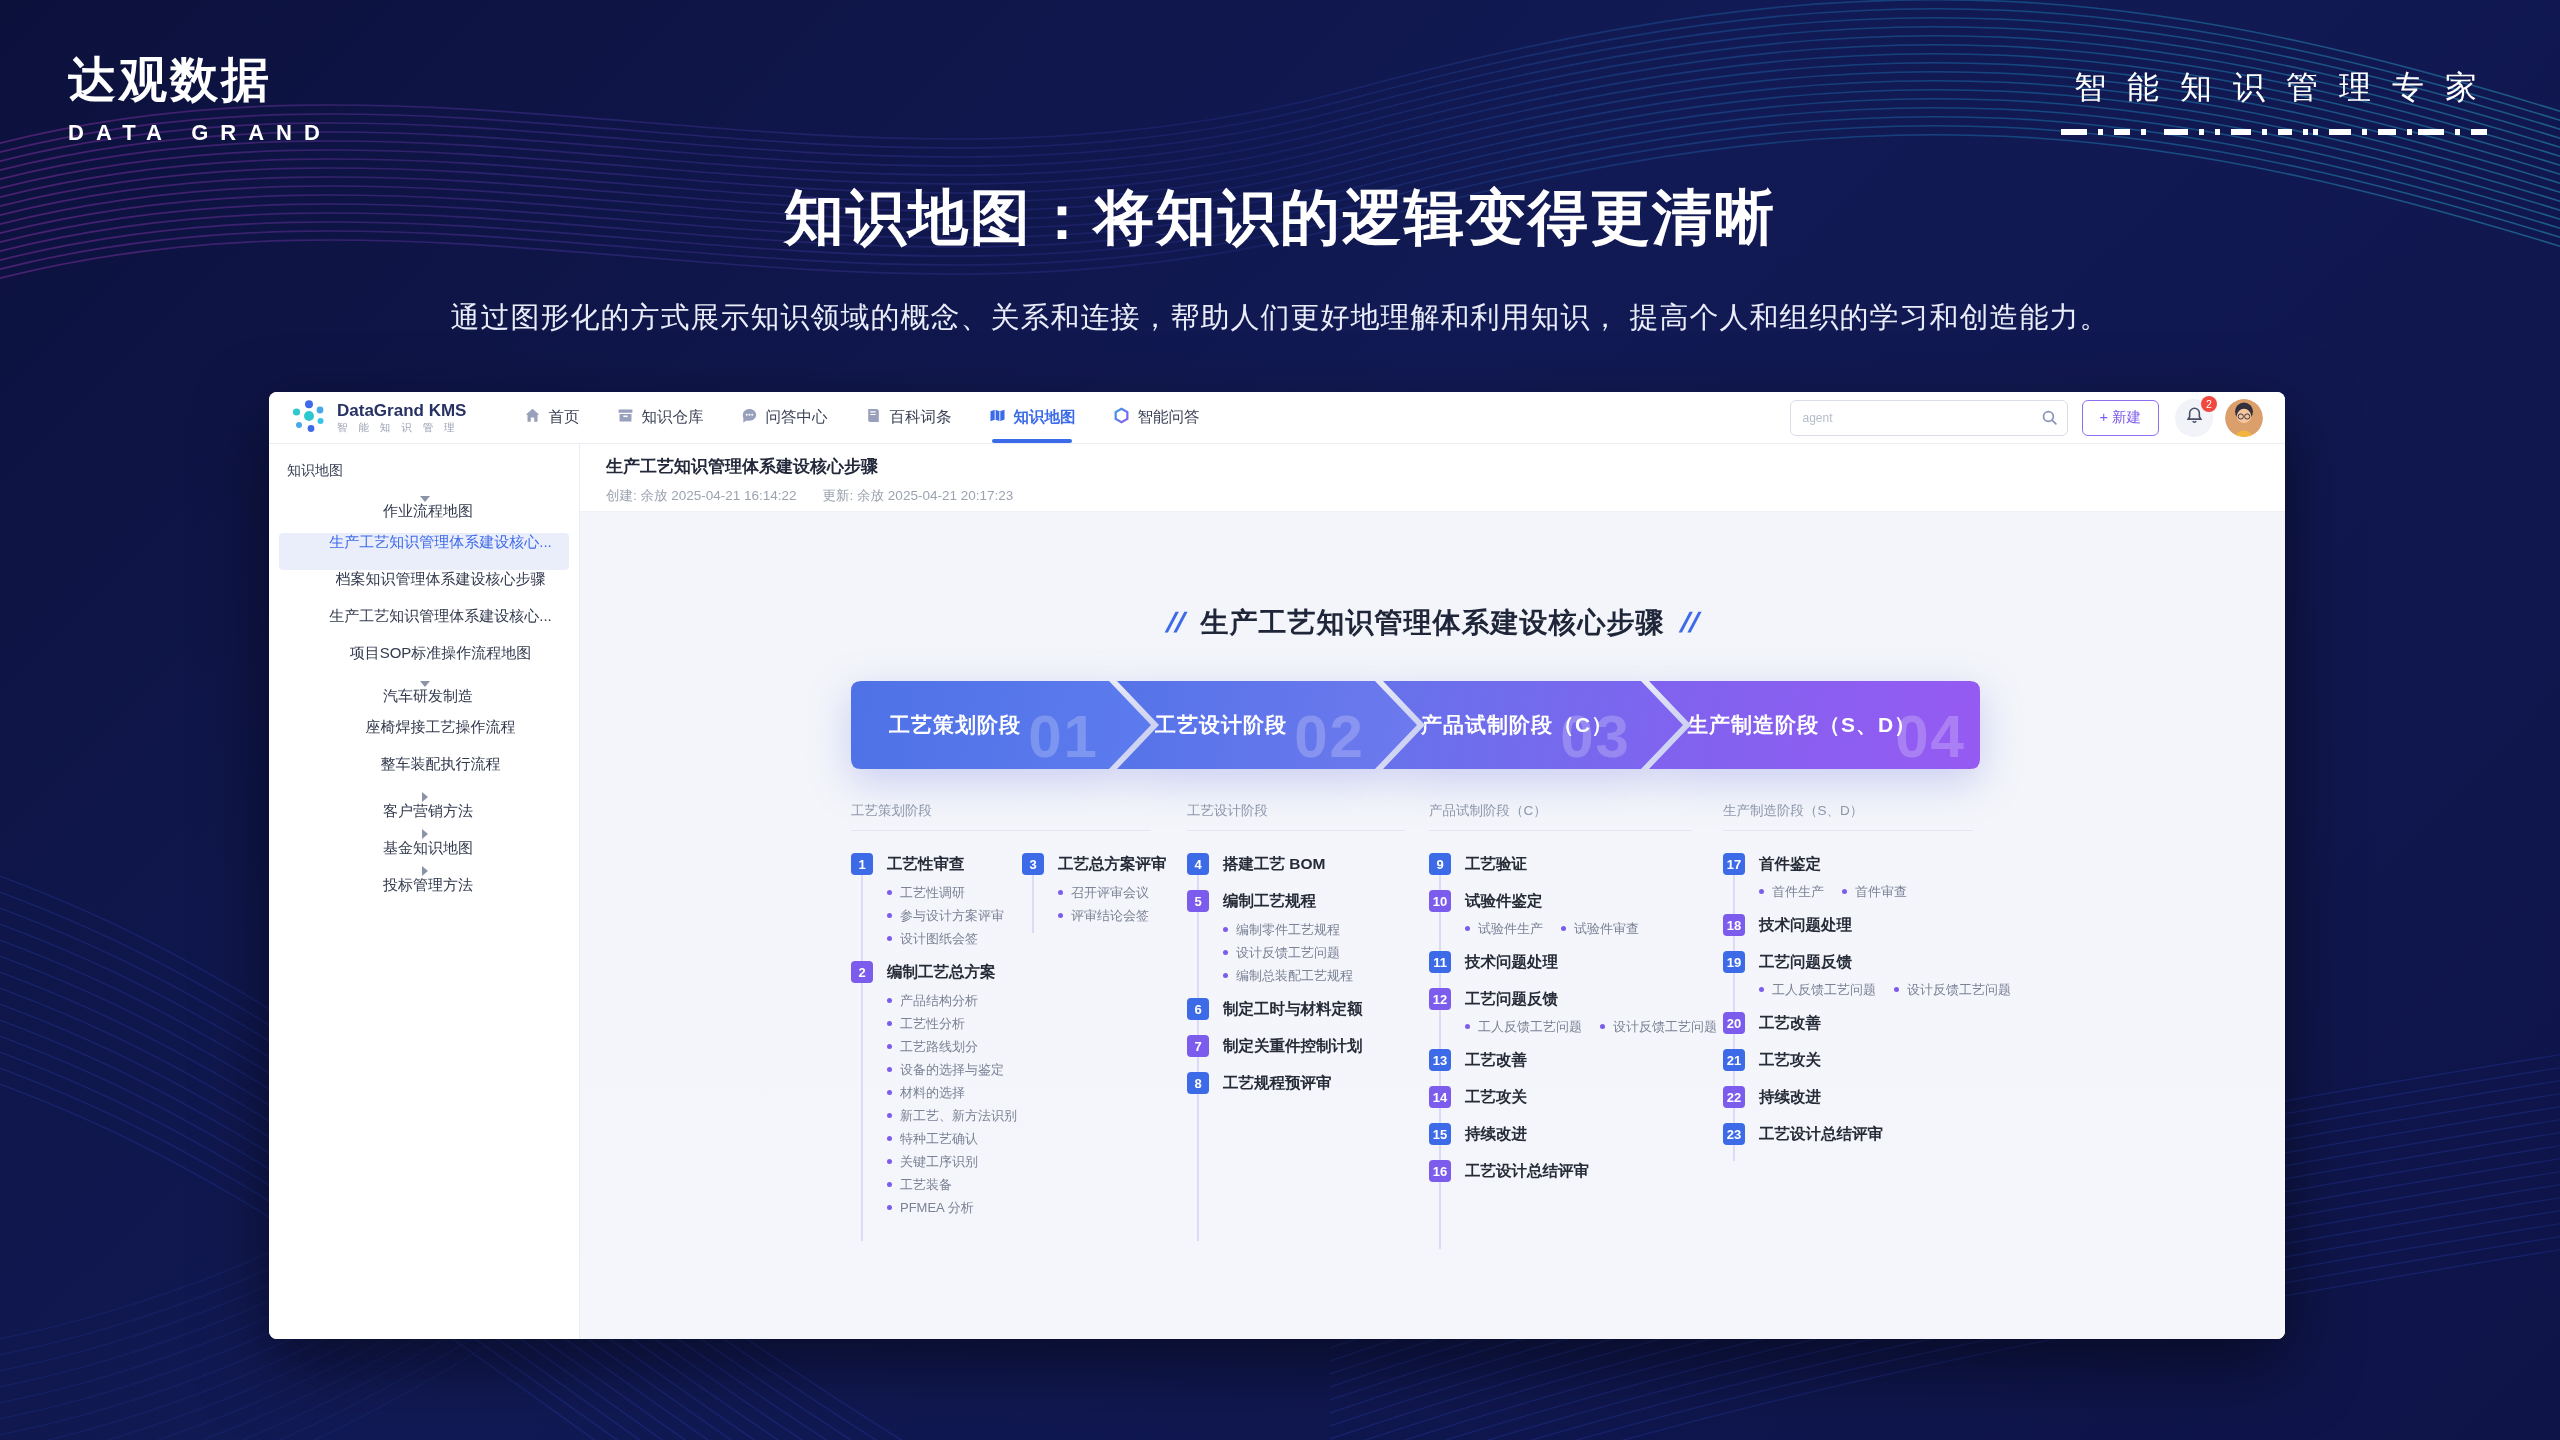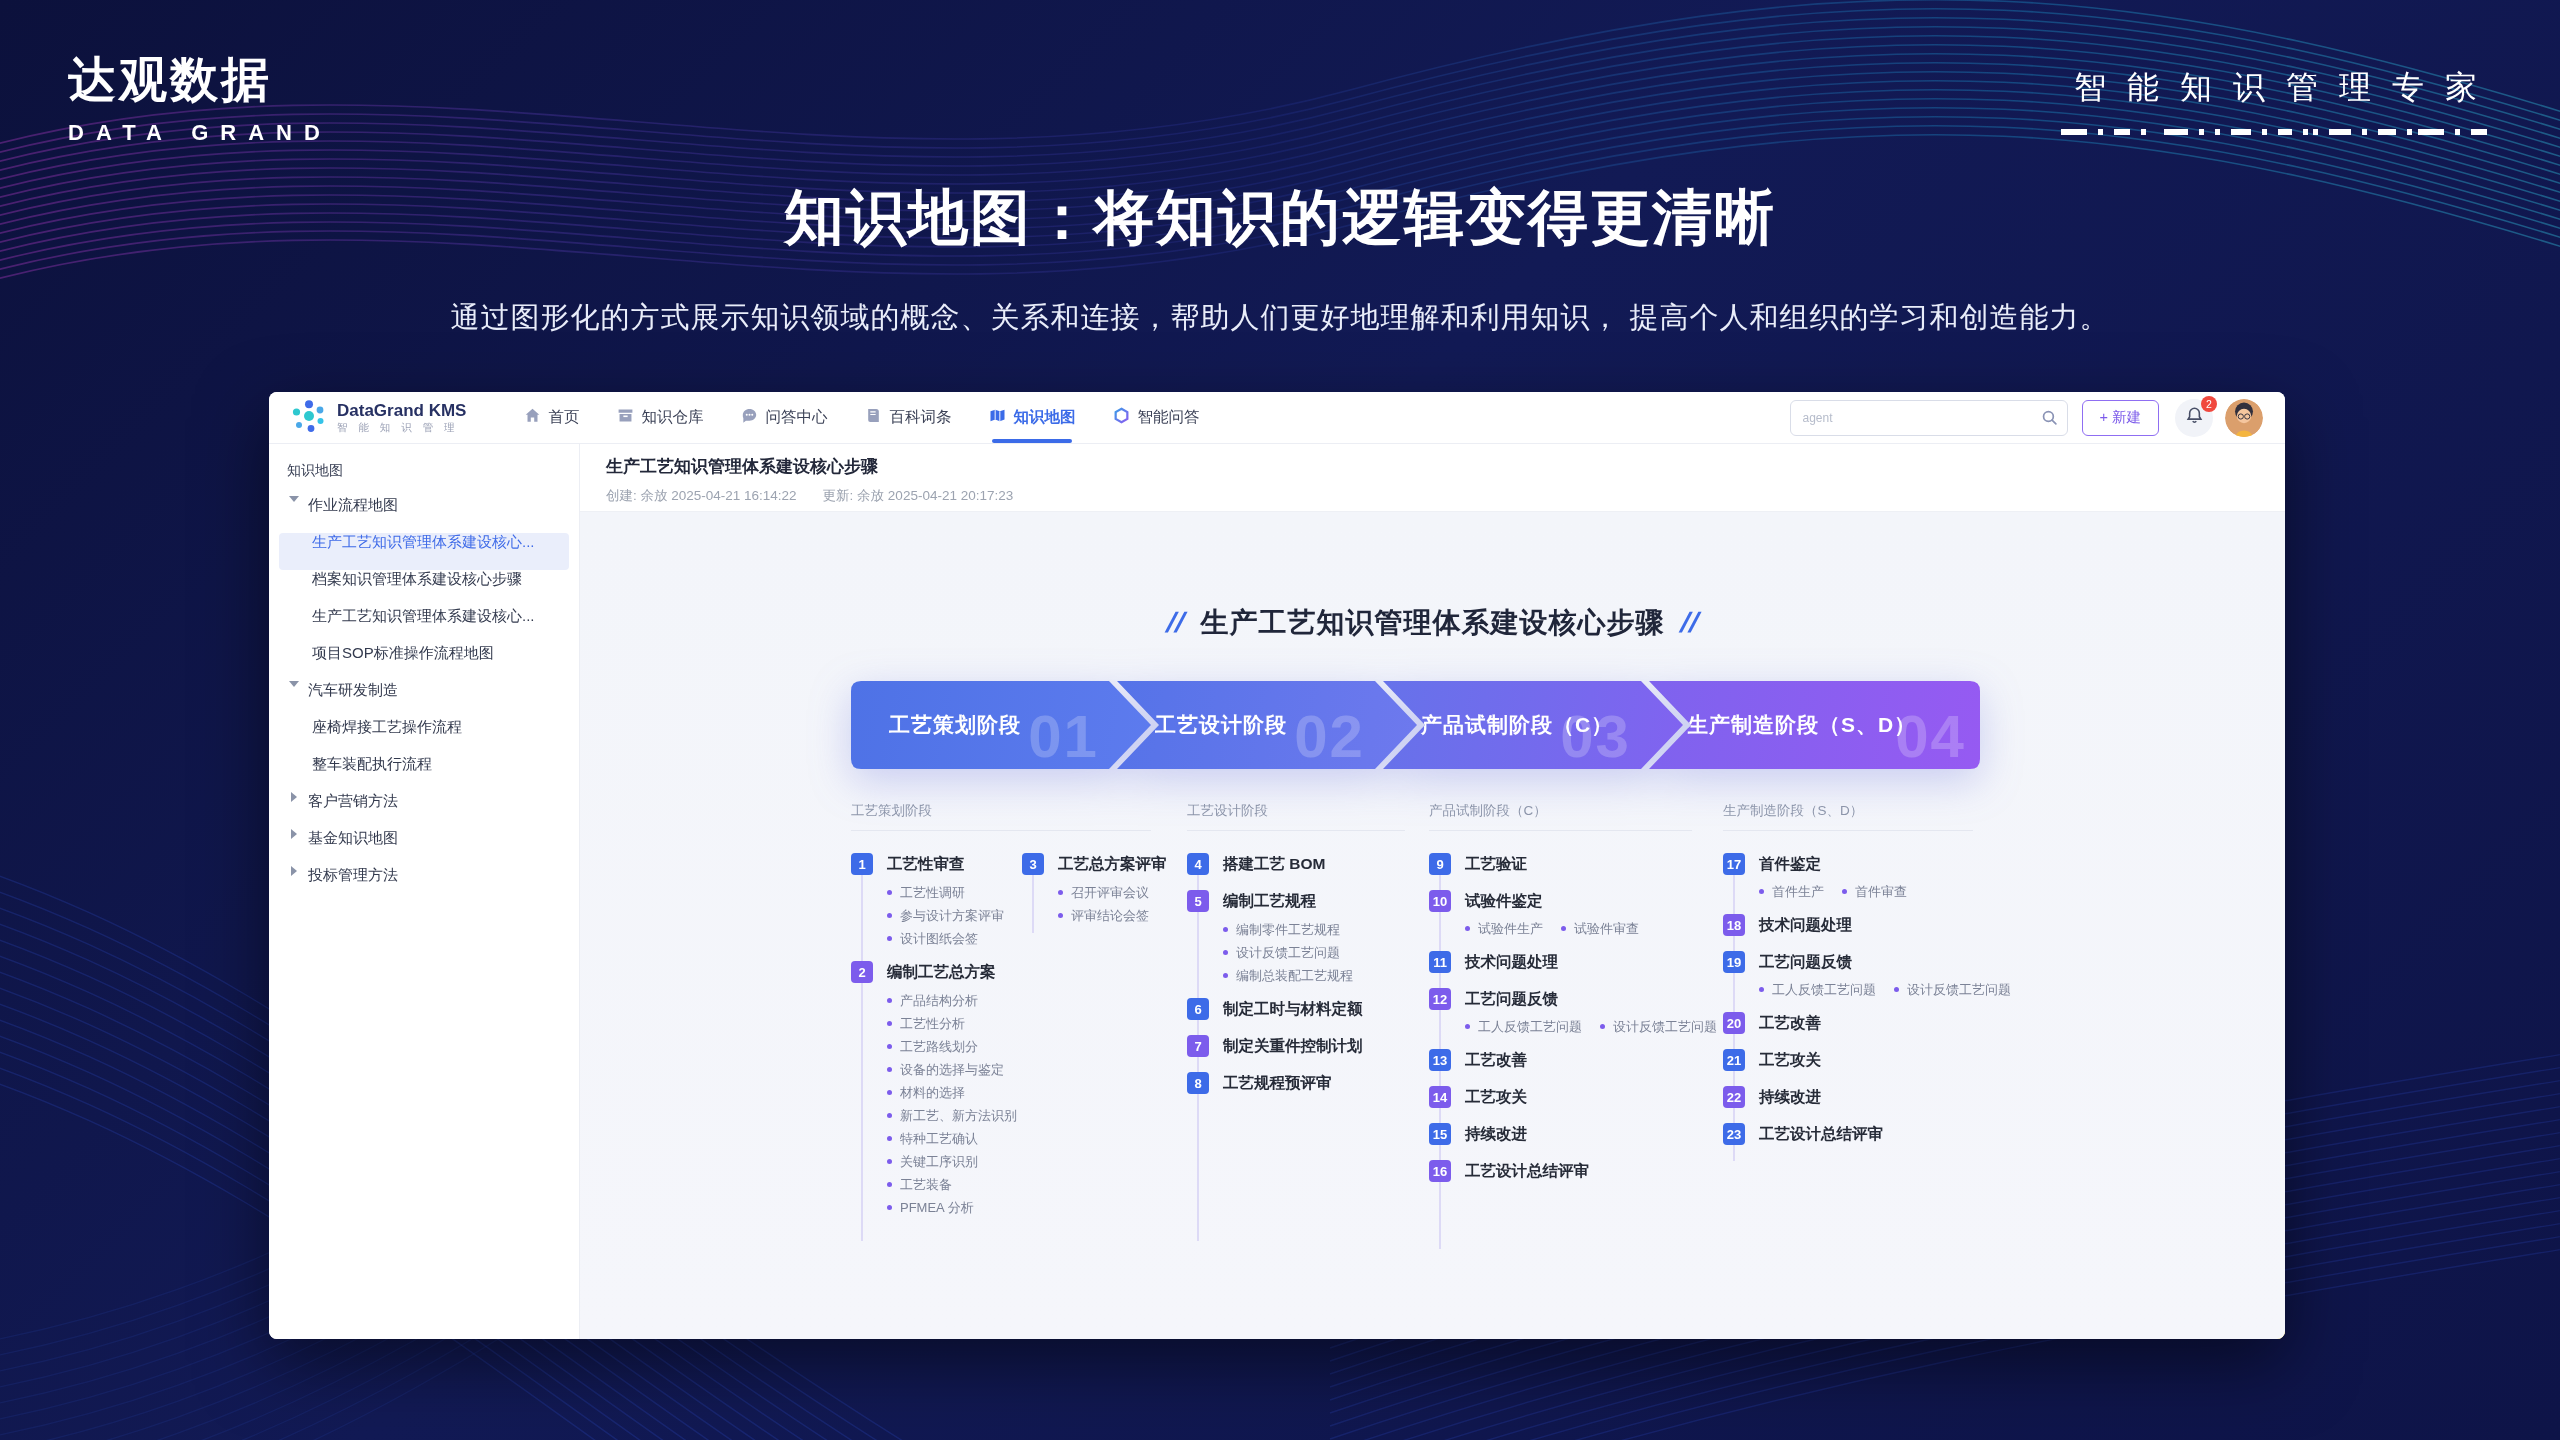--- a/index.html
+++ b/index.html
@@ -50,22 +50,22 @@
     background:#F1F3F8;display:flex;align-items:center;justify-content:center;cursor:pointer;}
   .bell-badge{position:absolute;top:-3px;right:-4px;min-width:16px;height:16px;border-radius:8px;
     background:#F0483E;color:#fff;font-size:10.5px;display:flex;align-items:center;justify-content:center;
     padding:0 3px;box-sizing:border-box;}
   .avatar{margin-left:12px;width:38px;height:38px;border-radius:50%;overflow:hidden;cursor:pointer;}
 
   
   .sidebar{position:absolute;left:0;top:52px;bottom:0;width:311px;background:#fff;
     border-right:1px solid #ECEEF4;box-sizing:border-box;padding:16px 10px 0 10px;}
   .sidebar-title{font-size:14px;color:#3A4156;margin:2px 0 16px 8px;}
-  .tree-row{display:flex;align-items:flex-start;height:37px;border-radius:4px;cursor:pointer;
-    font-size:15px;color:#333A4E;padding-left:8px;box-sizing:border-box;}
+  .tree-row{display:flex;align-items:center;height:37px;border-radius:4px;cursor:pointer;
+    font-size:15px;color:#333A4E;padding-left:8px;box-sizing:border-box;flex-direction:column;}
   .tree-row .caret{width:14px;display:flex;justify-content:center;margin-right:7px;}
   .caret-down{width:0;height:0;border-left:5px solid transparent;border-right:5px solid transparent;
     border-top:6px solid #8A93A8;}
   .caret-right{width:0;height:0;border-top:5px solid transparent;border-bottom:5px solid transparent;
     border-left:6px solid #8A93A8;}
   .tree-row.item{padding-left:33px;}
   .tree-row.selected{background:#EAEEFB;color:#3F6BE8;}
   .tree-label{white-space:nowrap;overflow:hidden;}
 
   

